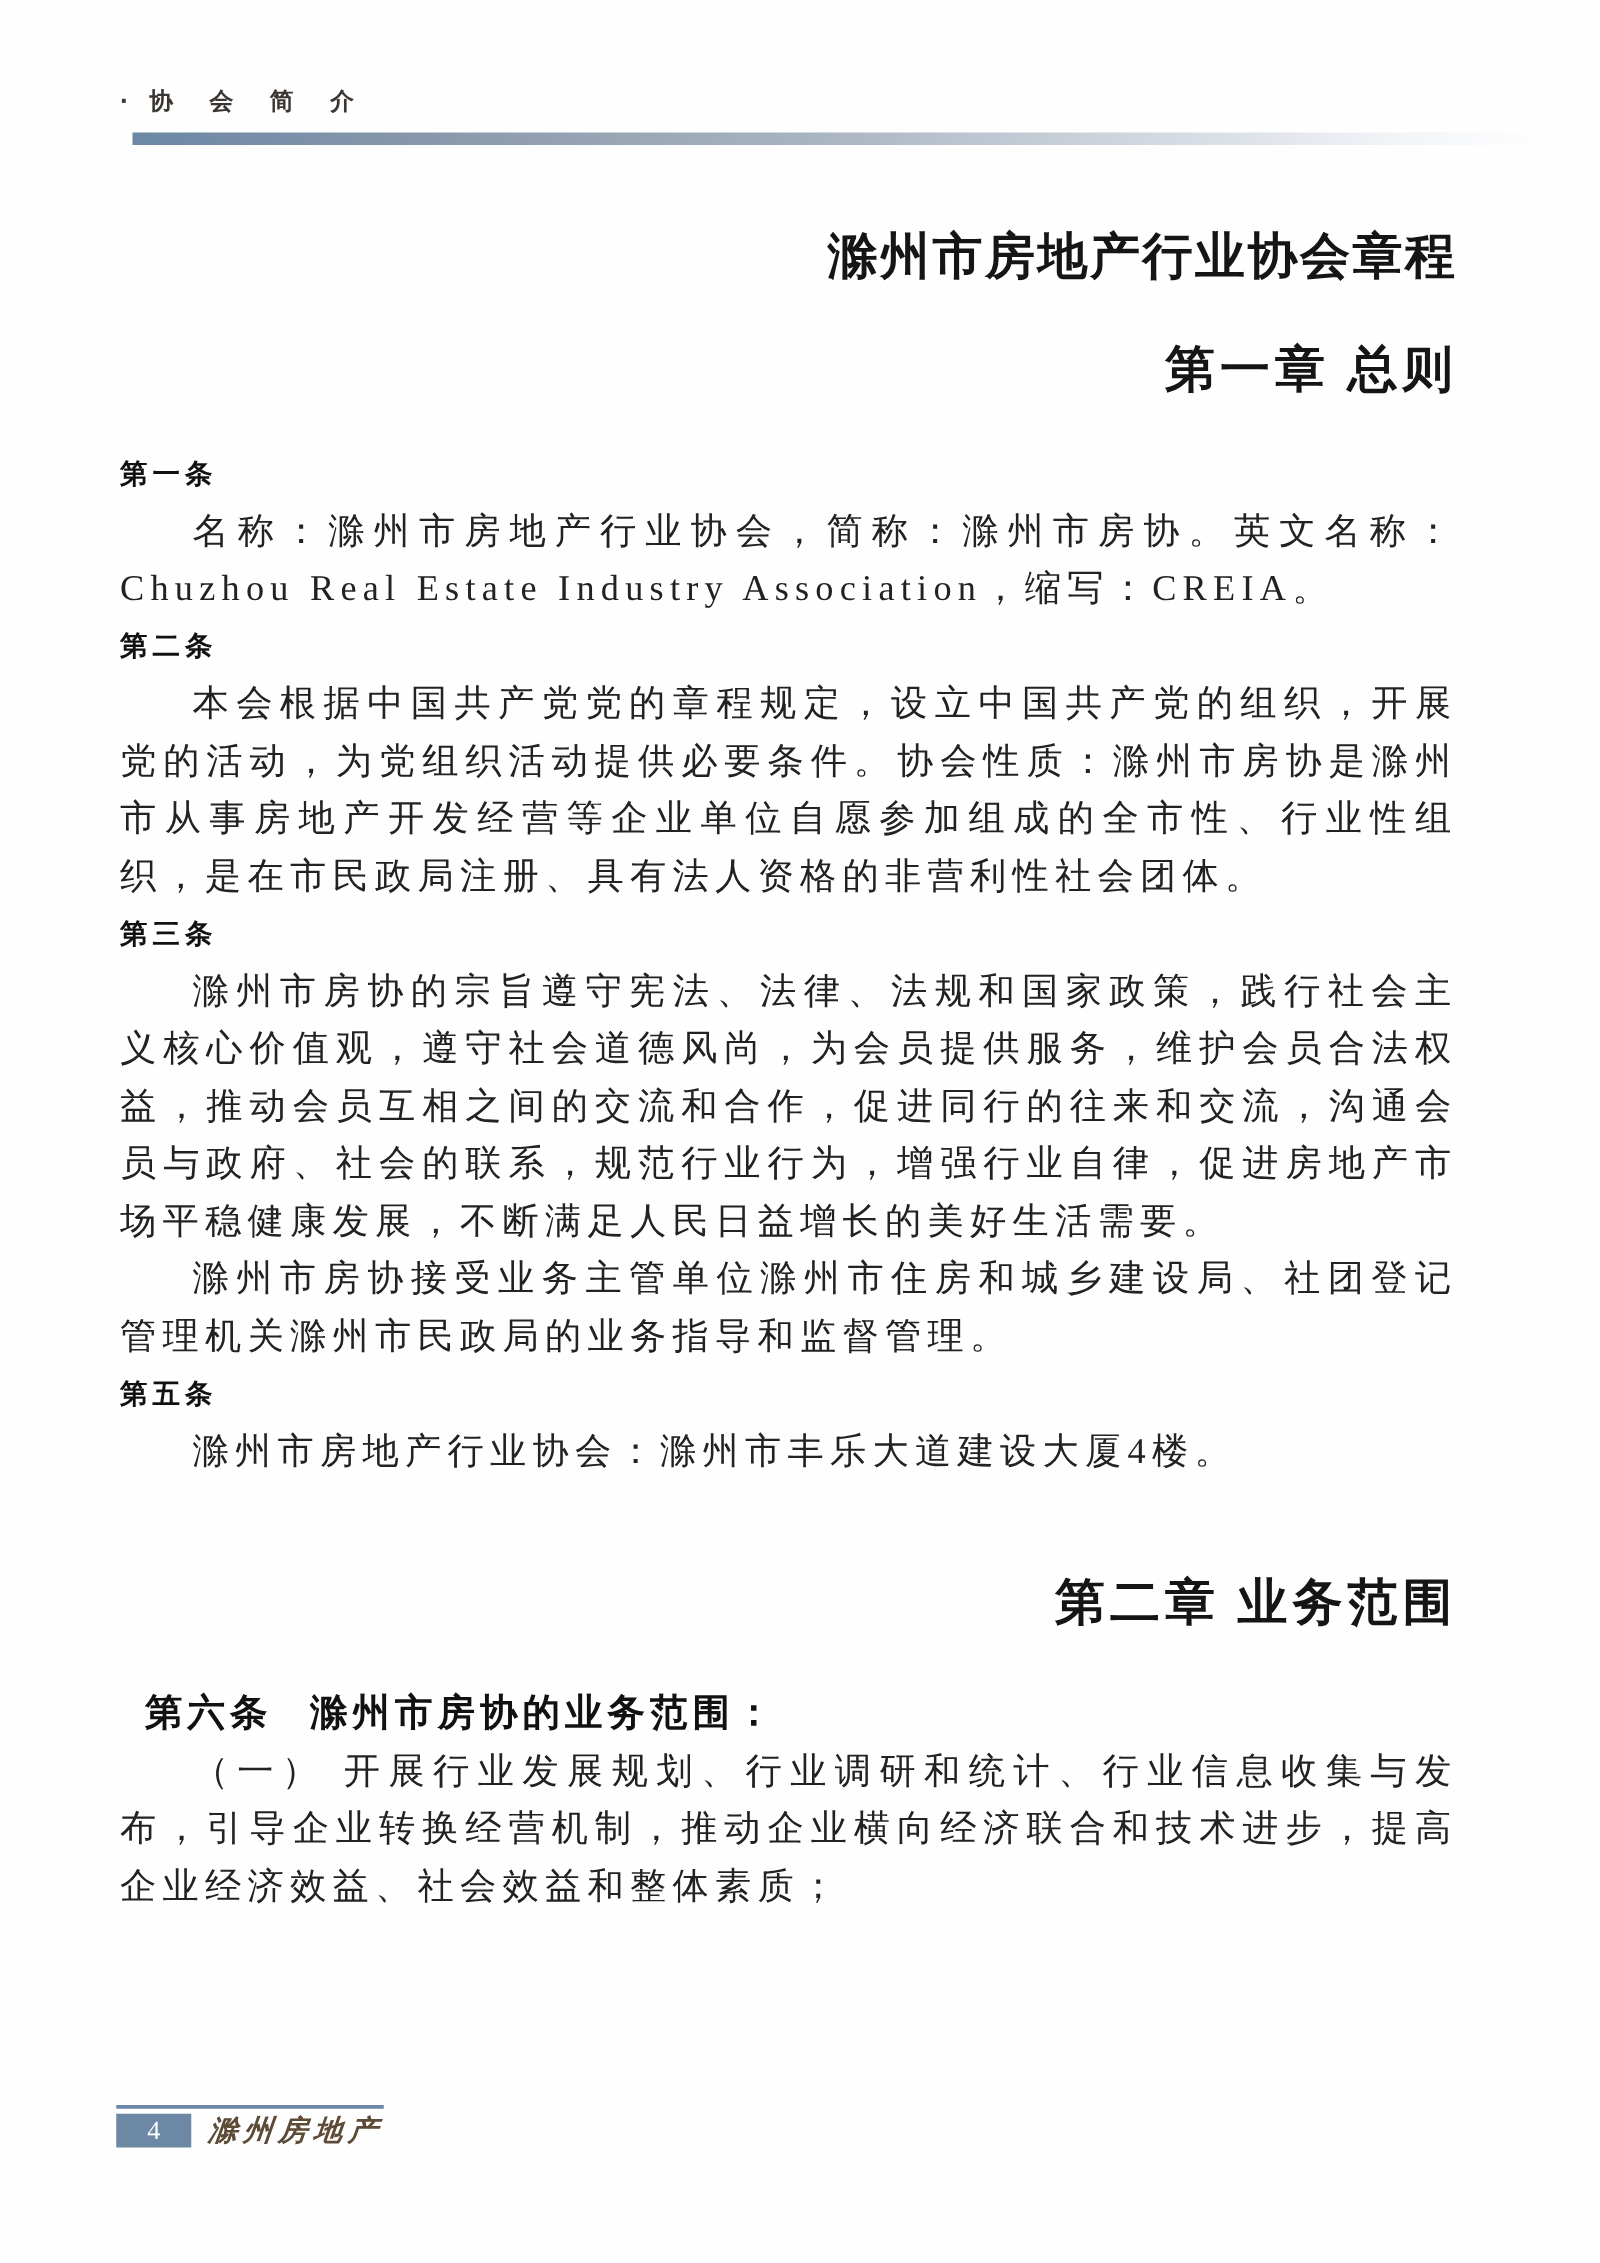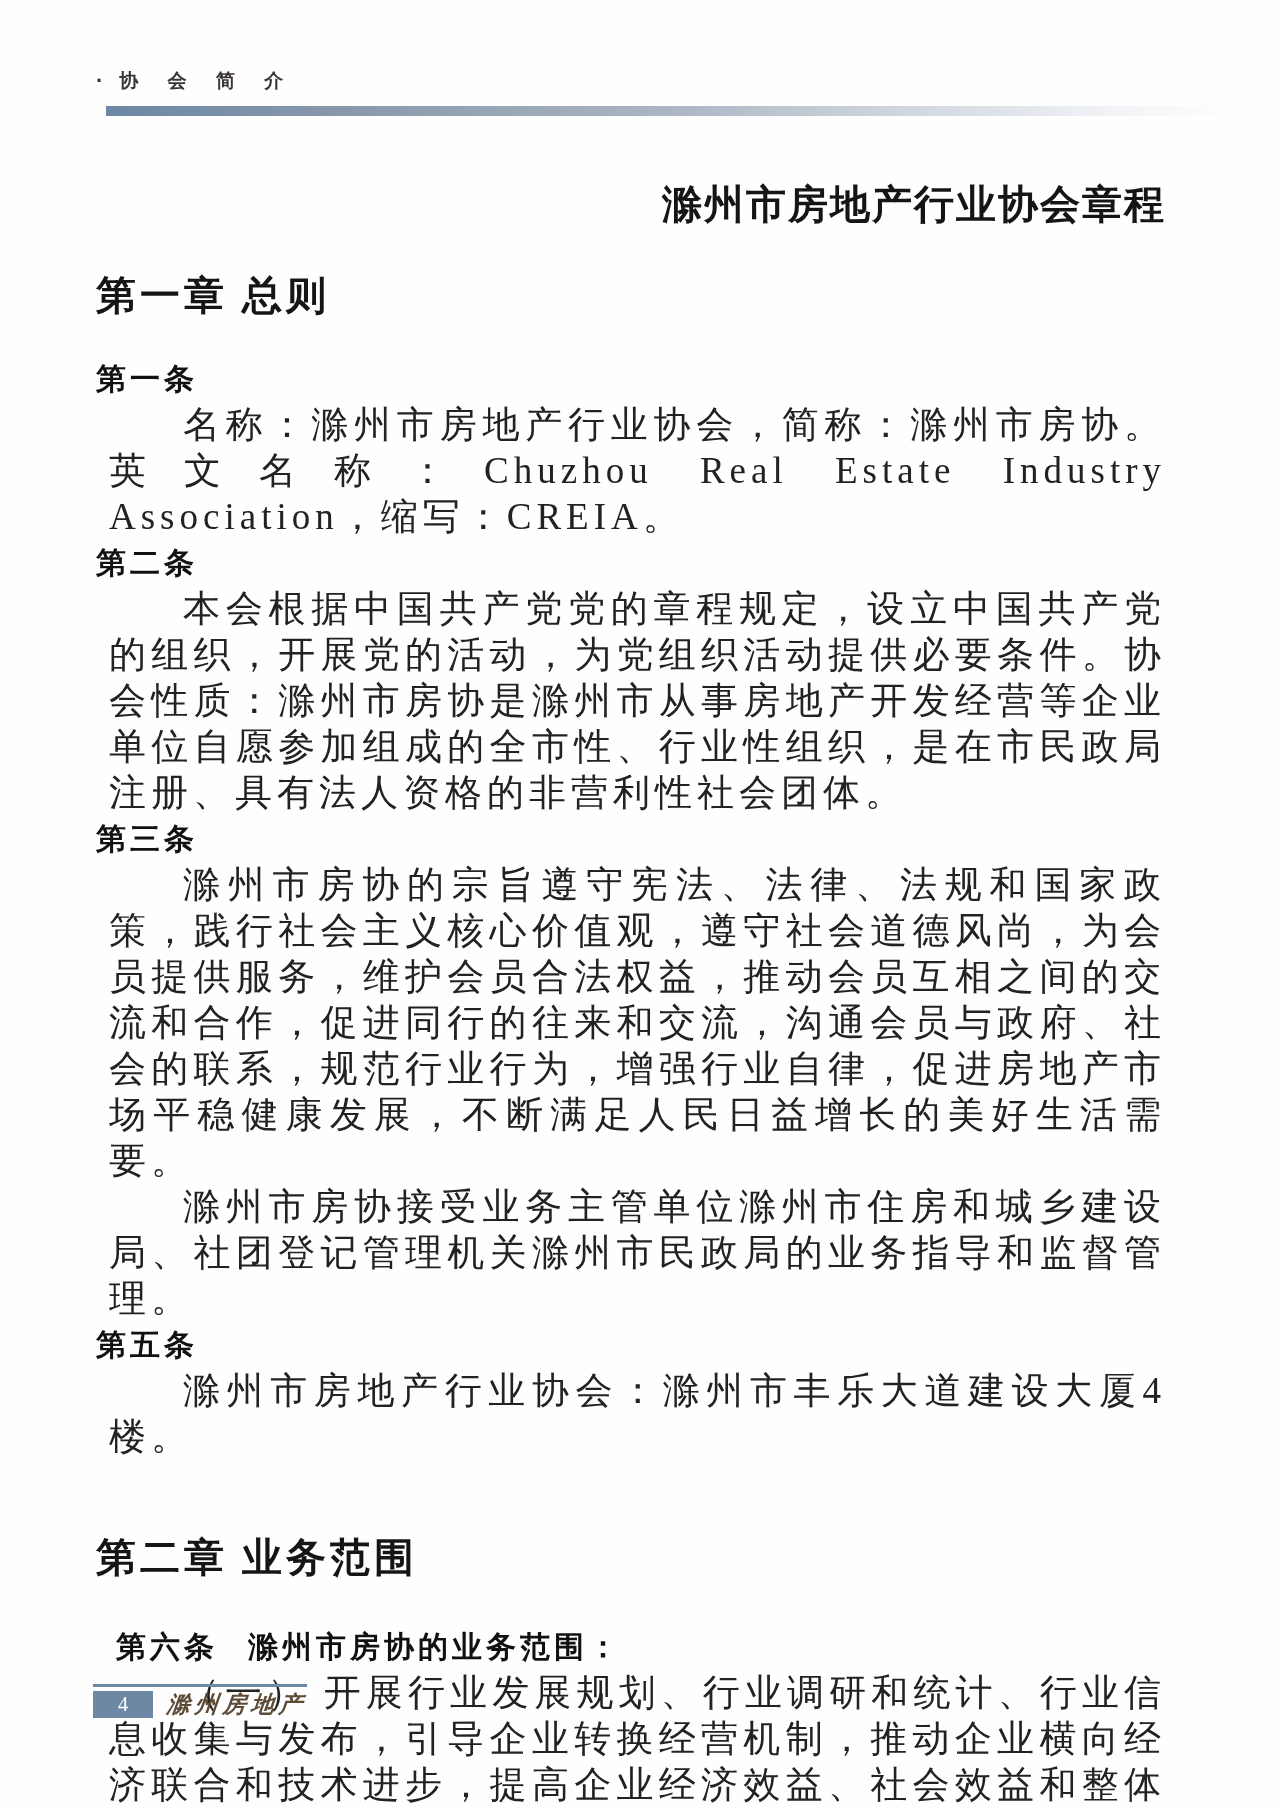--- a/index.html
+++ b/index.html
@@ -57,49 +57,48 @@
   .doc-title {
     margin-top: 64px;
     text-align: right;
     font-size: 40px;
     line-height: 50px;
     font-weight: 800;
     letter-spacing: 2px;
     color: #151515;
   }
   .chapter-heading {
-    text-align: left;
+    text-align: right;
     font-size: 40px;
     line-height: 48px;
     font-weight: 800;
     letter-spacing: 4px;
     color: #151515;
   }
   .chapter-heading.first { margin-top: 42px; }
   .chapter-heading.second { margin-top: 74px; }
 
   .articles { margin-top: 36px; }
   .articles.second { margin-top: 42px; }
 
   .article-label {
     font-family: "Liberation Sans", "DejaVu Sans", sans-serif;
-    font-size: 30px;
+    font-size: 22px;
     font-weight: 700;
     line-height: 46px;
     letter-spacing: 4px;
     color: #111111;
   }
   .para {
-    font-size: 37px;
+    font-size: 29px;
     line-height: 46px;
     letter-spacing: 5px;
     text-align: justify;
     text-indent: 2em;
     color: #222222;
-    margin-left: 13px;
   }
   .article-inline-heading {
     font-family: "Liberation Sans", "DejaVu Sans", sans-serif;
     font-size: 30px;
     font-weight: 700;
     line-height: 46px;
     letter-spacing: 4px;
     color: #111111;
     margin-left: 20px;
   }

